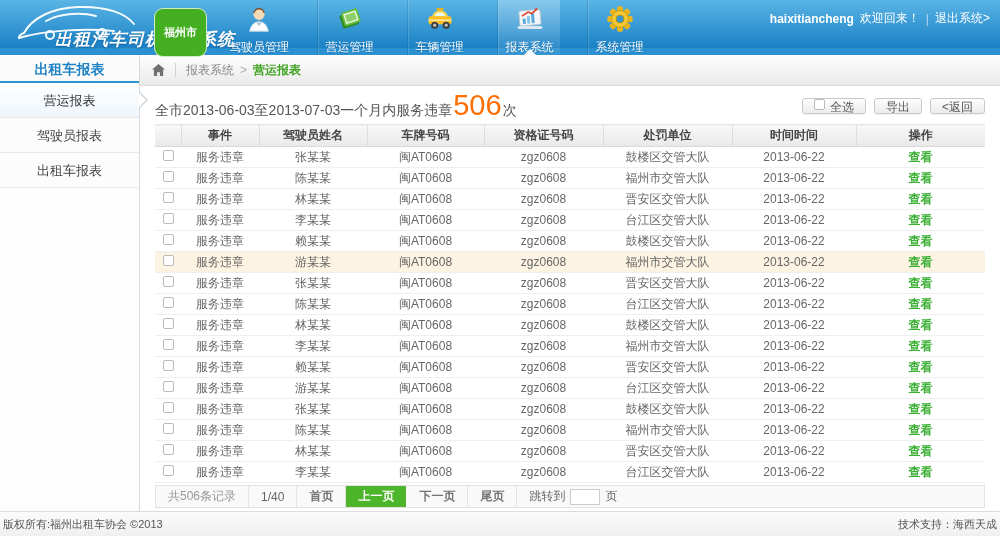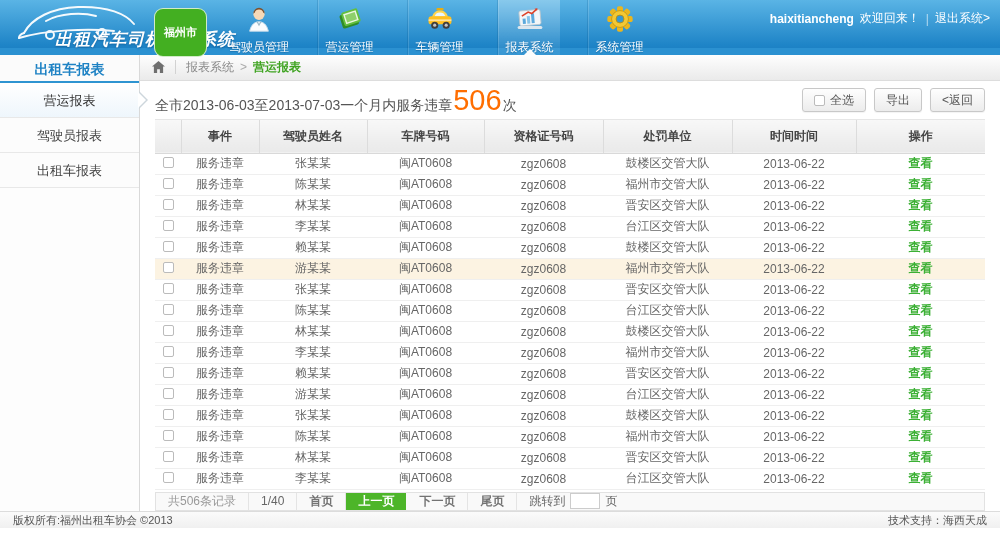--- a/index.html
+++ b/index.html
@@ -68,54 +68,54 @@
   .crumb .csep-line { width:1px; height:14px; background:#d2d2d2; margin:0 10px; }
   .crumb .gt { margin:0 6px; color:#aaa; }
   .crumb .cur { color:var(--accent-green); font-weight:bold; }
   .crumb .clink { cursor:pointer; }
 
   .title-row { display:flex; align-items:center; padding:7px 15px 6px; height:38px; }
   .page-title { font-size:14px; color:#555; display:flex; align-items:baseline; }
   .page-title .cnt { font-size:29px; color:var(--count-orange); line-height:1;
     margin:0 1px; font-weight:normal; }
   .toolbar { margin-left:auto; display:flex; gap:8px; }
-  .btn { height:24px; padding:0 11px; border:1px solid #c8c8c8; border-radius:3px;
+  .btn { height:16px; padding:0 11px; border:1px solid #c8c8c8; border-radius:3px;
     background:linear-gradient(#fefefe,#ececec); font-size:12px; color:#555;
-    display:flex; align-items:center; gap:5px; cursor:pointer; box-shadow:0 1px 1px rgba(0,0,0,.05); }
+    display:flex; align-items:flex-start; gap:5px; cursor:pointer; box-shadow:0 1px 1px rgba(0,0,0,.05); }
   .cb { width:11px; height:11px; background:#fff; border:1px solid #bbb; border-radius:2px;
     display:inline-block; cursor:pointer; }
 
   table.grid { margin:0 15px; width:830px; border-collapse:collapse; table-layout:fixed;
     font-size:12px; }
   .grid col.c0{width:26px;} .grid col.c1{width:78px;} .grid col.c2{width:108px;}
   .grid col.c3{width:117px;} .grid col.c4{width:119px;} .grid col.c5{width:129px;}
   .grid col.c6{width:124px;} .grid col.c7{width:129px;}
   .grid th { background:linear-gradient(#f8f8f8,#e9e9e9); border-top:1px solid #e6e6e6;
-    border-bottom:1px solid #d9d9d9; height:34px; font-weight:bold; color:#444;
+    border-bottom:1px solid #d9d9d9; height:22px; font-weight:bold; color:#444;
     text-align:center; }
   .grid th + th { border-left:1px solid #dcdcdc; }
   .grid td { height:21px; border-bottom:1px solid #efefef; color:#666; text-align:center;
     white-space:nowrap; overflow:hidden; }
   .grid tr.hl td { background:var(--hl-row); }
   .view { color:var(--view-green); font-weight:bold; cursor:pointer; }
 
   .pager { margin:2px 15px 0; width:830px; border:1px solid #e2e2e2; background:#f9f9f9;
     height:23px; display:flex; align-items:stretch; font-size:12px; color:#666; }
   .pager > div { display:flex; align-items:center; padding:0 12px; border-right:1px solid #e4e4e4; }
   .pager .muted { color:#999; }
   .pager .pbtn { font-weight:bold; color:#737373; cursor:pointer; }
   .pager .pbtn.green { background:var(--btn-green); color:#fff; border-right:none;
     margin-right:1px; }
   .pager .jump { border-right:none; gap:5px; }
   .pager input { width:30px; height:16px; border:1px solid #ccc; font-size:12px;
     text-align:center; }
 
   
-  .ft { height:17px; border-top:1px solid #dcdcdc; background:linear-gradient(#fbfbfb,#f0f0f0);
-    display:flex; align-items:center; justify-content:space-between; padding:0 13px;
+  .ft { height:25px; border-top:1px solid #dcdcdc; background:linear-gradient(#fbfbfb,#f0f0f0);
+    display:flex; align-items:center; justify-content:space-between; padding:0 3px;
     font-size:11px; color:#555; }
 </style>
 </head>
 <body>
 
 <div class="hd">
   <div class="hd-strip"></div>
 
   <div class="logo">
     <span>

